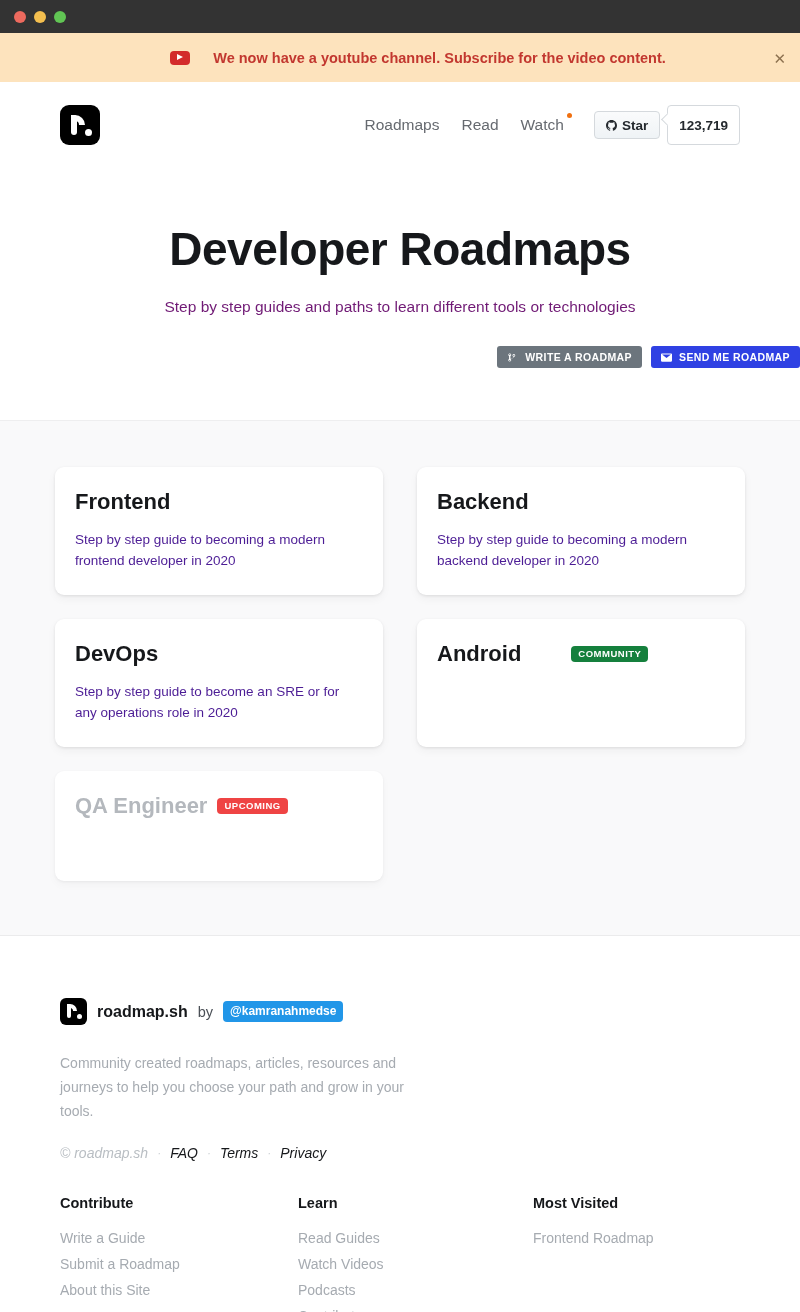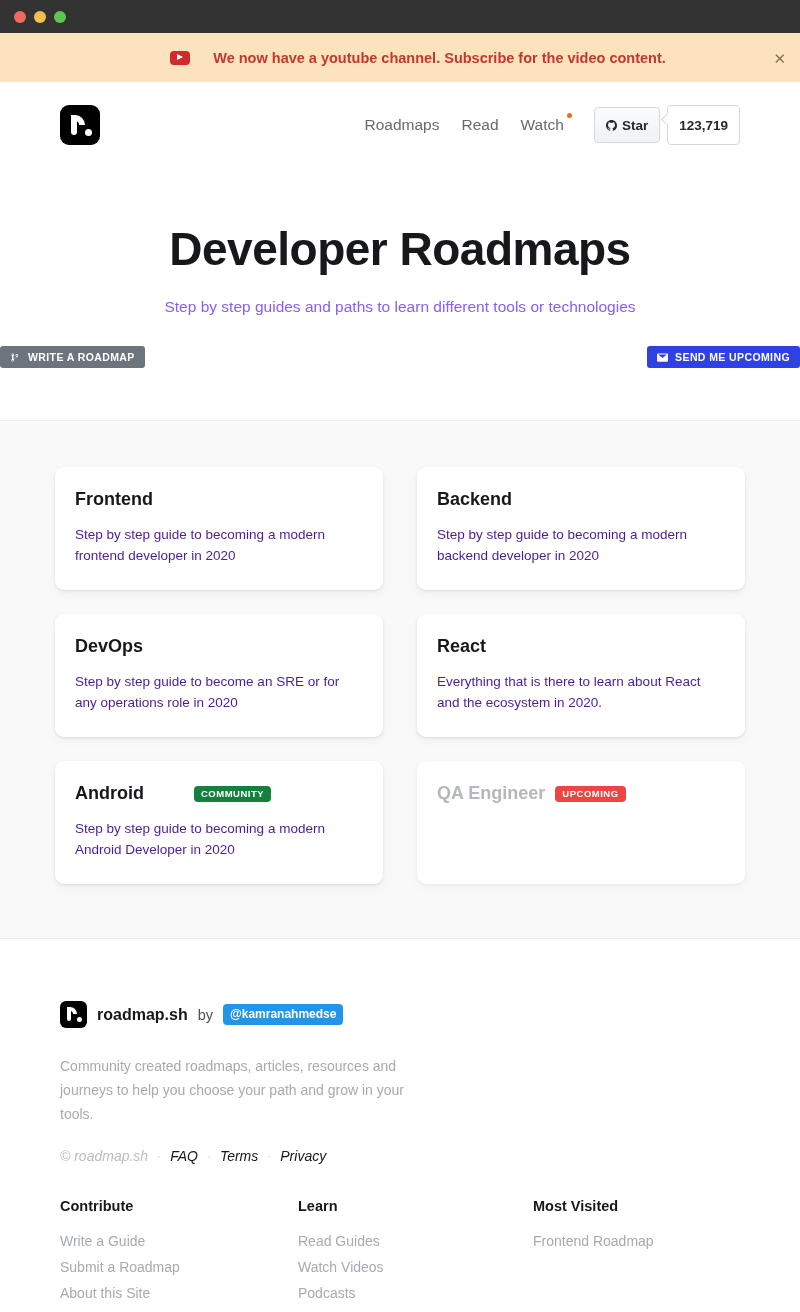--- a/index.html
+++ b/index.html
@@ -129,21 +129,21 @@
   }
   .gh {
     display: flex;
     align-items: center;
     margin-left: 8px;
   }
   .gh-star {
     display: flex;
     align-items: center;
     gap: 5px;
-    height: 36px;
+    height: 28px;
     padding: 0 11px;
     border: 1px solid #d5d9dd;
     border-radius: 4px;
     background: linear-gradient(#fafbfc, #eff3f6);
     font-size: 13.5px;
     font-weight: bold;
     color: #24292e;
     cursor: pointer;
   }
   .gh-count {
@@ -181,26 +181,26 @@
   }
   .hero h1 {
     font-size: 46px;
     font-weight: bold;
     color: #16181b;
     letter-spacing: -0.5px;
   }
   .hero-sub {
     margin-top: 22px;
     font-size: 15.5px;
-    color: #8b5cf6;
+    color: #701a75;
   }
   .hero-btns {
     margin-top: 30px;
     display: flex;
-    justify-content: space-between;
+    justify-content: flex-end;
     gap: 9px;
   }
   .btn {
     display: inline-flex;
     align-items: center;
     gap: 7px;
     height: 22px;
     padding: 0 10px;
     border-radius: 3px;
     border: none;
@@ -234,21 +234,21 @@
     box-shadow: 0 1px 3px rgba(0,0,0,.09), 0 4px 10px rgba(0,0,0,.045);
     min-height: 110px;
     cursor: pointer;
   }
   .card-head {
     display: flex;
     align-items: center;
     gap: 10px;
   }
   .card-title {
-    font-size: 18px;
+    font-size: 22px;
     font-weight: bold;
     color: #16181b;
   }
   .card-desc {
     margin-top: 14px;
     font-size: 13.5px;
     line-height: 21px;
     color: #4c1d95;
   }
   .pill {
@@ -385,21 +385,21 @@
     <button class="btn btn-grey">
       <svg class="ico" viewBox="0 0 12 16" aria-hidden="true">
         <path fill="#ffffff" d="M10 5a2 2 0 1 0-2.4 1.96C7.4 8.2 6.3 8.6 4.8 9c-.8.2-1.4.4-1.8.7V5.9a2 2 0 1 0-2 0v4.2a2 2 0 1 0 2.05.05c.2-.3.7-.6 1.5-.8 1.7-.45 3.3-1 3.6-2.5A2 2 0 0 0 10 5zM2 2.5a.9.9 0 1 1 0 1.8.9.9 0 0 1 0-1.8zm0 11a.9.9 0 1 1 0-1.8.9.9 0 0 1 0 1.8zM8 5.9a.9.9 0 1 1 0-1.8.9.9 0 0 1 0 1.8z"></path>
       </svg>
       <span>WRITE A ROADMAP</span>
     </button>
     <button class="btn btn-blue">
       <svg class="ico" viewBox="0 0 16 12" aria-hidden="true">
         <path fill="#ffffff" d="M0 1.2V10.8c0 .66.54 1.2 1.2 1.2h13.6c.66 0 1.2-.54 1.2-1.2V1.2C16 .54 15.46 0 14.8 0H1.2C.54 0 0 .54 0 1.2zm1.6.3h12.8L8 6.6 1.6 1.5z"></path>
       </svg>
-      <span>SEND ME UPCOMING</span>
+      <span>SEND ME ROADMAP</span>
     </button>
   </div>
 </div>
 
 <div class="roadmaps">
   <div class="grid">
 
     <a class="card">
       <div class="card-head">
         <span class="card-title">Frontend</span>
@@ -414,33 +414,26 @@
       <div class="card-desc">Step by step guide to becoming a modern backend developer in 2020</div>
     </a>
 
     <a class="card">
       <div class="card-head">
         <span class="card-title">DevOps</span>
       </div>
       <div class="card-desc">Step by step guide to become an SRE or for any operations role in 2020</div>
     </a>
 
-    <a class="card">
-      <div class="card-head">
-        <span class="card-title">React</span>
-      </div>
-      <div class="card-desc">Everything that is there to learn about React and the ecosystem in 2020.</div>
-    </a>
 
     <a class="card">
       <div class="card-head">
         <span class="card-title">Android</span>
         <span class="pill pill-community">COMMUNITY</span>
       </div>
-      <div class="card-desc">Step by step guide to becoming a modern Android Developer in 2020</div>
     </a>
 
     <a class="card card-muted">
       <div class="card-head">
         <span class="card-title">QA Engineer</span>
         <span class="pill pill-upcoming">UPCOMING</span>
       </div>
     </a>
 
   </div>

